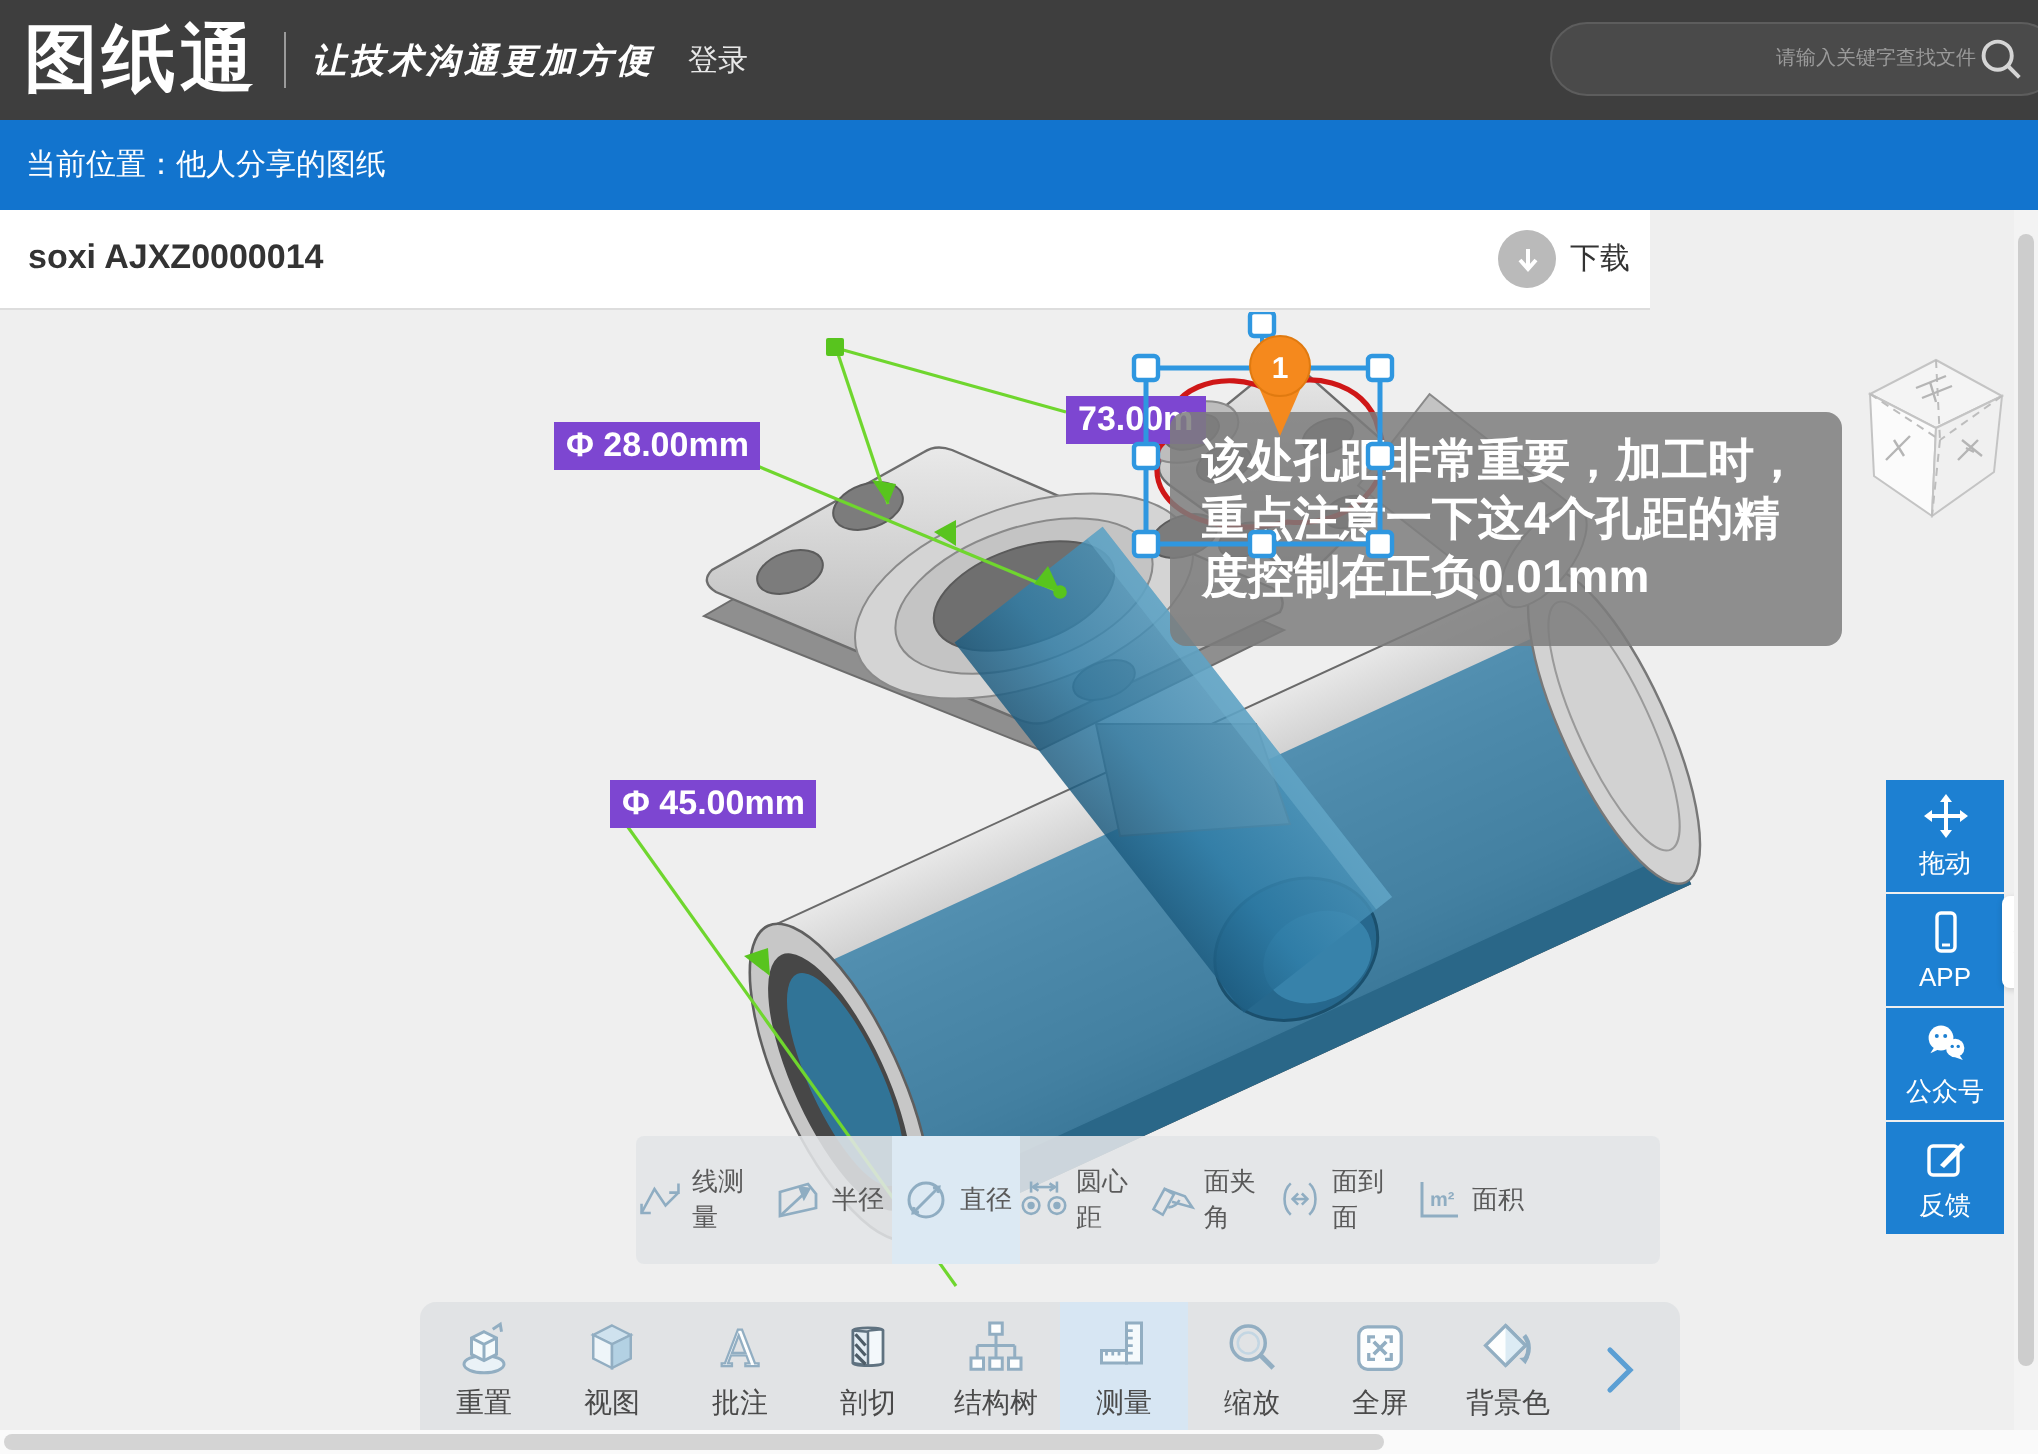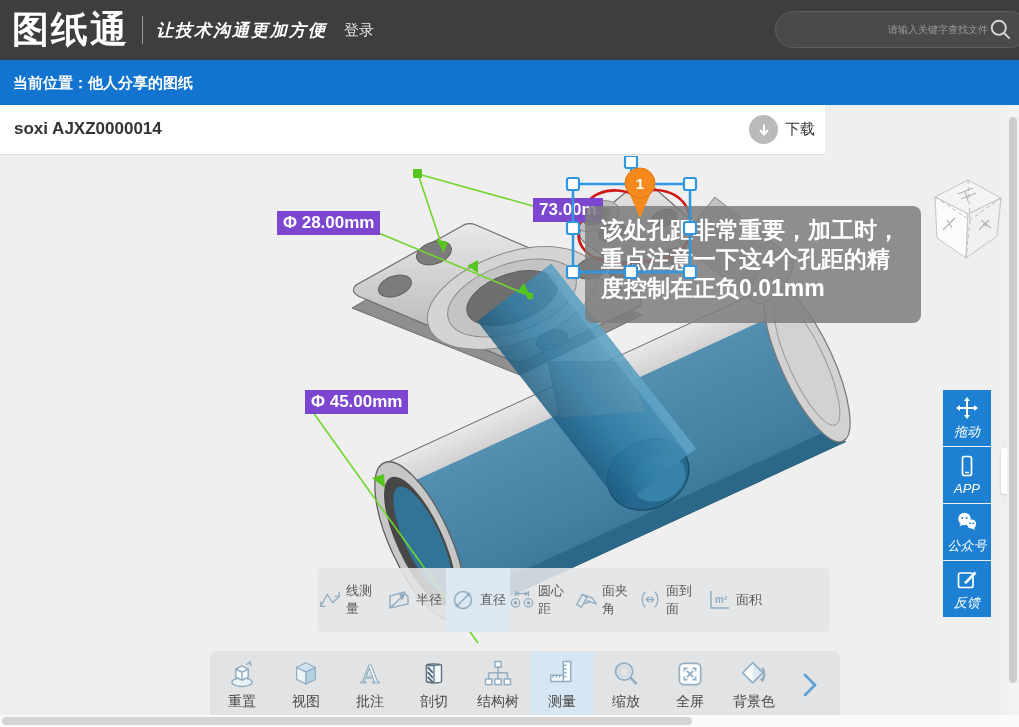--- a/index.html
+++ b/index.html
@@ -11,21 +11,21 @@
   .logo { font-size:37px; font-weight:bold; color:#fff; letter-spacing:2px; margin-left:12px; }
   .logo-divider { width:1px; height:28px; background:#9a9a9a; margin:0 13px; }
   .tagline { font-family:"DejaVu Serif",serif; font-style:italic; font-weight:bold; font-size:17px; color:#fff; letter-spacing:2px; }
   .login { margin-left:17px; font-size:15px; color:#e8e8e8; cursor:pointer; }
   .search-pill { position:absolute; right:-10px; top:11px; width:254px; height:37px; background:#4a4a4a; border:1px solid #5d5d5d; border-radius:19px; display:flex; align-items:center; }
   .search-input { flex:1; background:transparent; border:none; outline:none; color:#c9c9c9; font-size:10px; padding-left:18px; font-family:Liberation Sans, sans-serif;text-align:right; }
   .search-input::placeholder { color:#9a9a9a; }
   .search-icon { width:26px; height:26px; margin-right:14px; flex:0 0 auto; }
 
   
-  .breadcrumb-bar { position:absolute; left:0; top:60px; width:1019px; height:45px; background:#1274ce; color:#fff; font-size:15px; font-weight:bold; line-height:45px; padding-left:13px; z-index:10; }
+  .breadcrumb-bar { position:absolute; left:0; top:60px; width:1019px; height:45px; background:#1274ce; color:#fff; font-size:15px; font-weight:normal; line-height:45px; padding-left:13px; z-index:10; }
 
   
   .titlebar { position:absolute; left:0; top:105px; width:825px; height:50px; background:#fff; border-bottom:1px solid #ddd; z-index:10; }
   .doc-title { position:absolute; left:14px; top:14px; font-size:17px; font-weight:bold; color:#333; }
   .download-wrap { position:absolute; right:10px; top:10px; display:flex; align-items:center; gap:7px; cursor:pointer; }
   .download-circle { width:29px; height:29px; border-radius:50%; background:#bababa; display:flex; align-items:center; justify-content:center; }
   .download-label { font-size:15px; color:#333; }
 
   
   .viewer { position:absolute; left:0; top:156px; width:1019px; height:571px; background:#efefef; overflow:hidden; }
@@ -45,21 +45,21 @@
 
   
   .bottom-toolbar { position:absolute; left:210px; top:495px; width:630px; height:76px; background:rgba(224,226,228,0.92); border-radius:8px 8px 0 0; display:flex; align-items:flex-start; z-index:7; }
   .b-item { width:64px; height:67px; display:flex; flex-direction:column; align-items:center; justify-content:flex-start; padding-top:8px; gap:4px; cursor:pointer; }
   .b-item.active { background:#d7e6f3; height:76px; }
   .b-item .lbl { font-size:14px; color:#4a4a4a; }
   .more-btn { width:48px; height:67px; display:flex; align-items:center; justify-content:center; cursor:pointer; }
 
   
   .side-stack { position:absolute; right:24px; top:234px; width:52px; z-index:8; }
-  .side-btn { width:48px; height:56px; background:#1d80d2; color:#fff; display:flex; flex-direction:column; align-items:center; justify-content:center; gap:3px; margin-bottom:1px; cursor:pointer;font-style:italic; }
+  .side-btn { width:59px; height:56px; background:#1d80d2; color:#fff; display:flex; flex-direction:column; align-items:center; justify-content:center; gap:3px; margin-bottom:1px; cursor:pointer; }
   .side-btn .lbl { font-size:13px; }
   .collapse-tab { position:absolute; right:0; top:292px; width:18px; height:46px; background:#fff; border-radius:4px 0 0 4px; box-shadow:0 1px 3px rgba(0,0,0,.15); display:flex; align-items:center; justify-content:center; color:#9a9a9a; font-size:13px; z-index:8; cursor:pointer; }
 
   
   .v-scroll { position:absolute; right:0; top:105px; width:12px; height:622px; background:#f3f3f3; z-index:20; }
   .v-thumb { position:absolute; left:2px; top:12px; width:8px; height:566px; background:#cdcdcd; border-radius:4px; }
   .h-scroll { position:absolute; left:0; top:715px; width:1019px; height:12px; background:#fafafa; z-index:21; }
   .h-thumb { position:absolute; left:2px; top:2px; width:690px; height:8px; background:#d4d4d4; border-radius:4px; }
 </style>
 </head>

